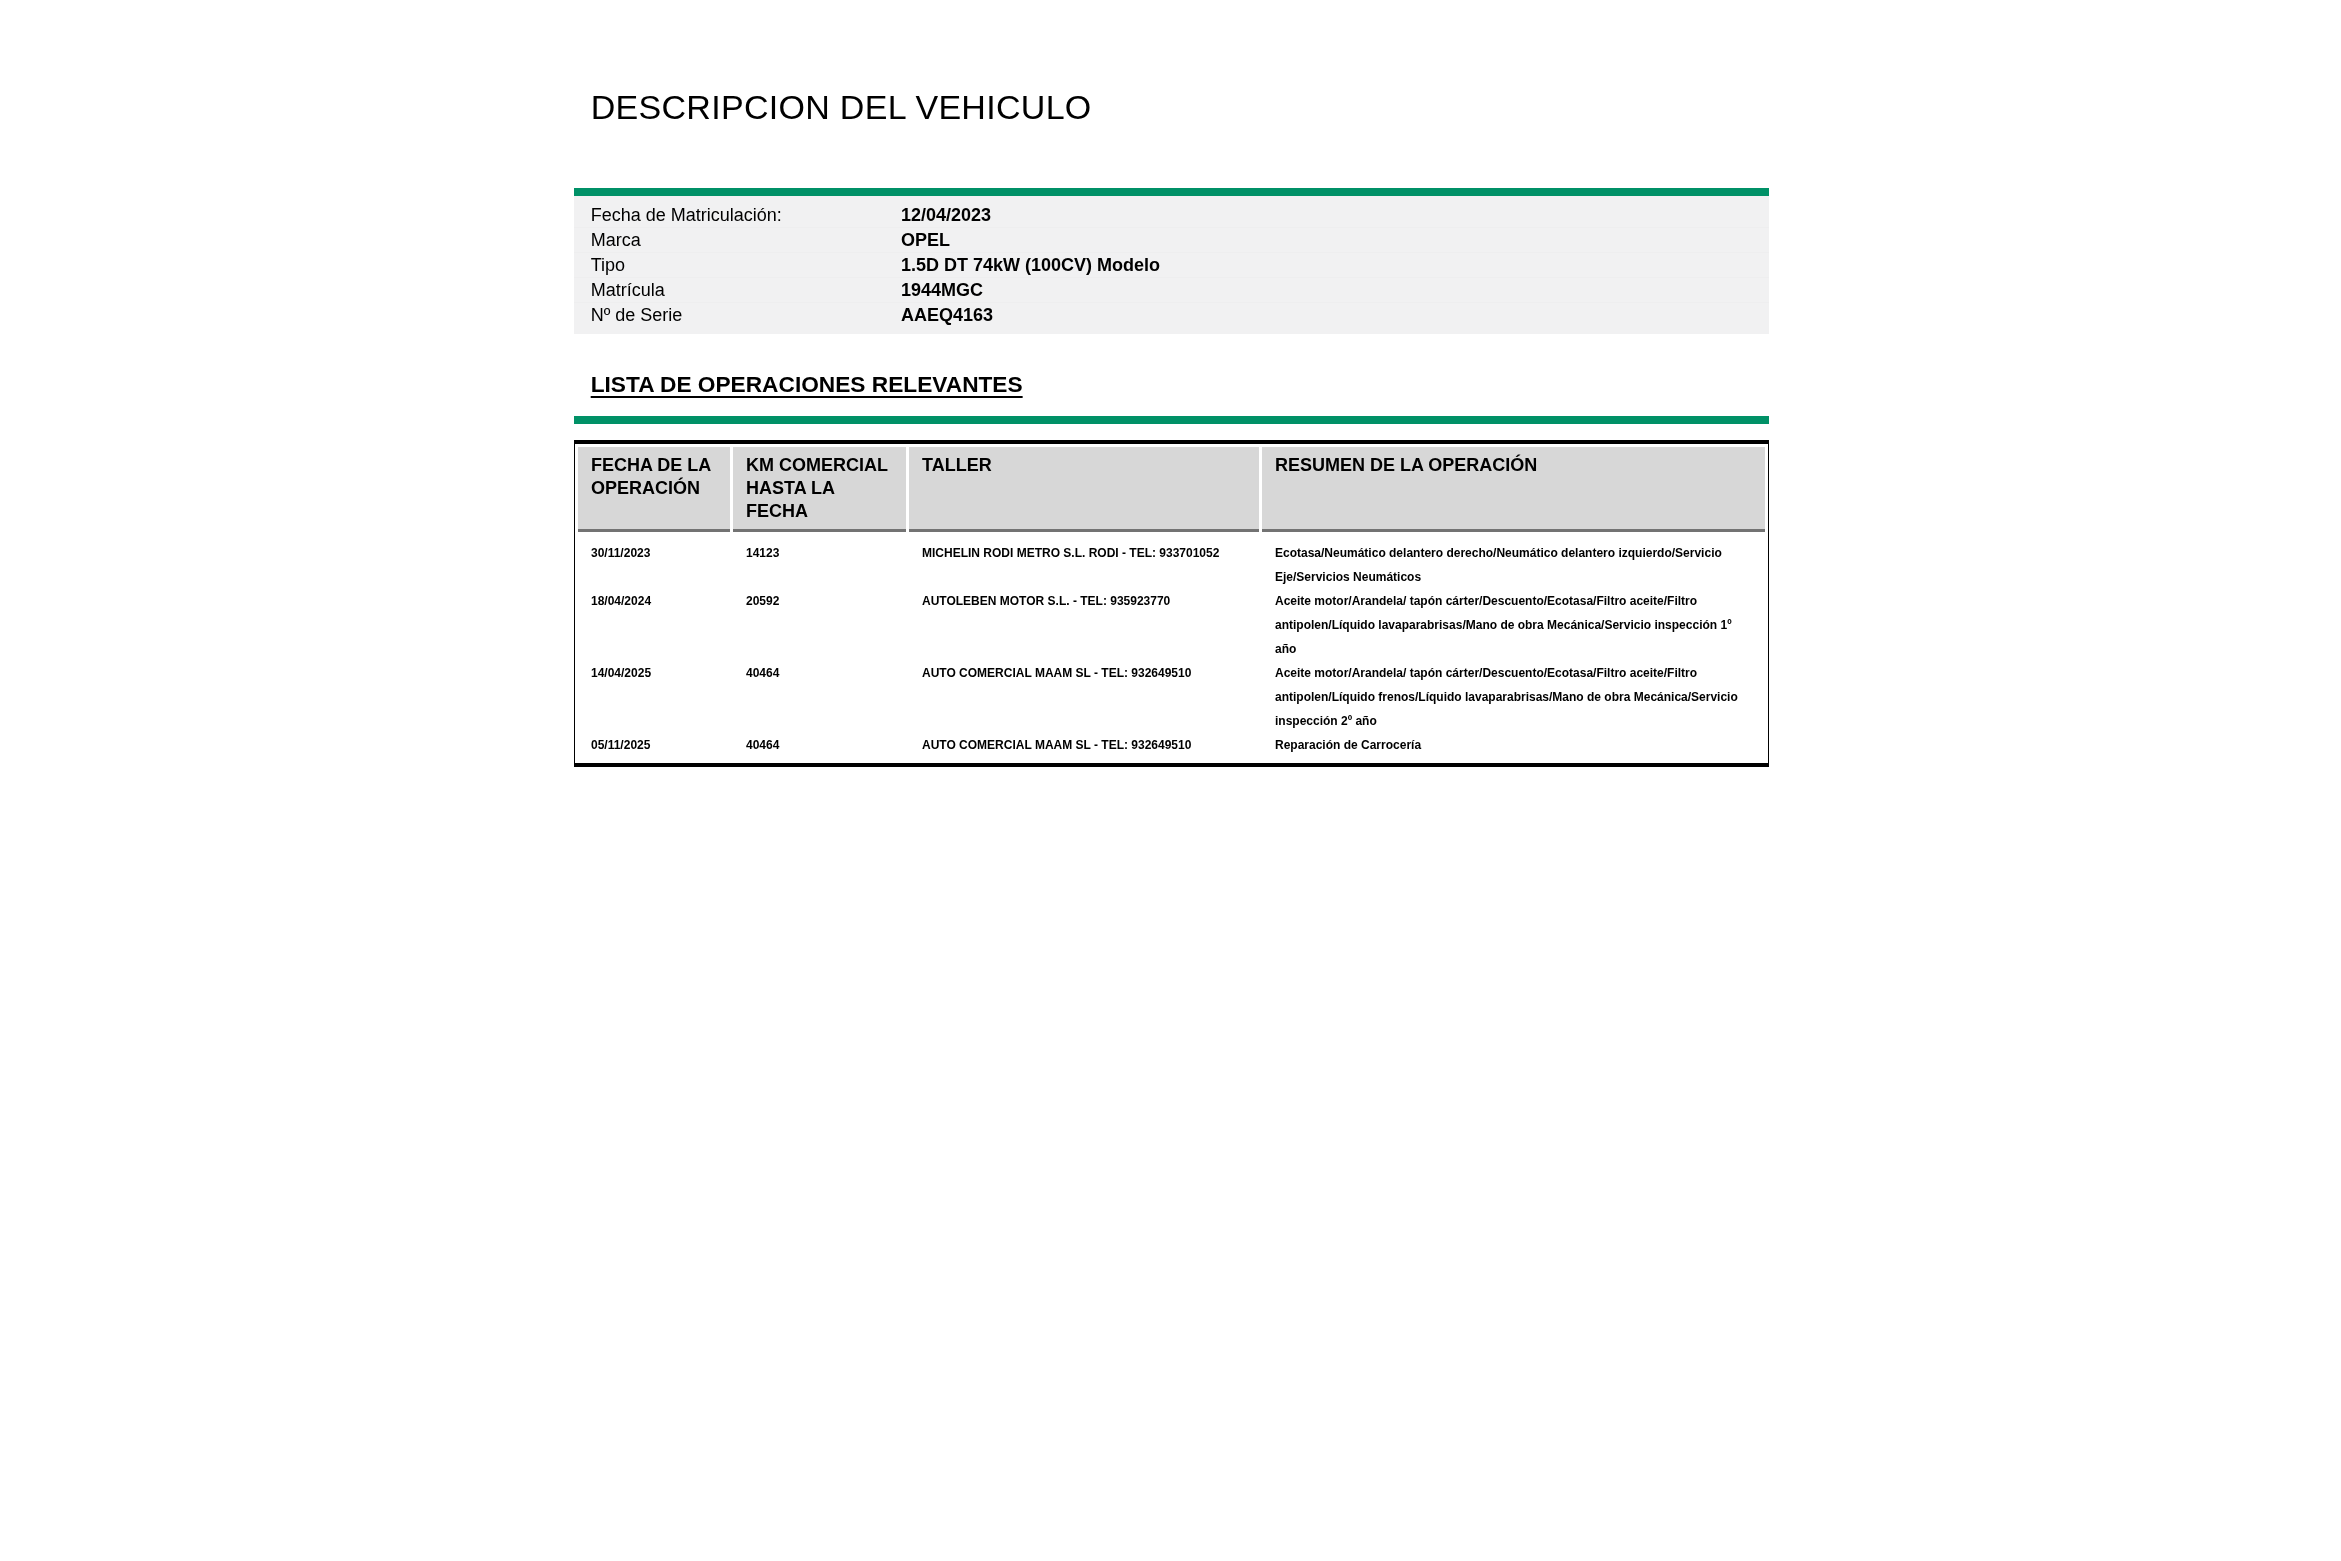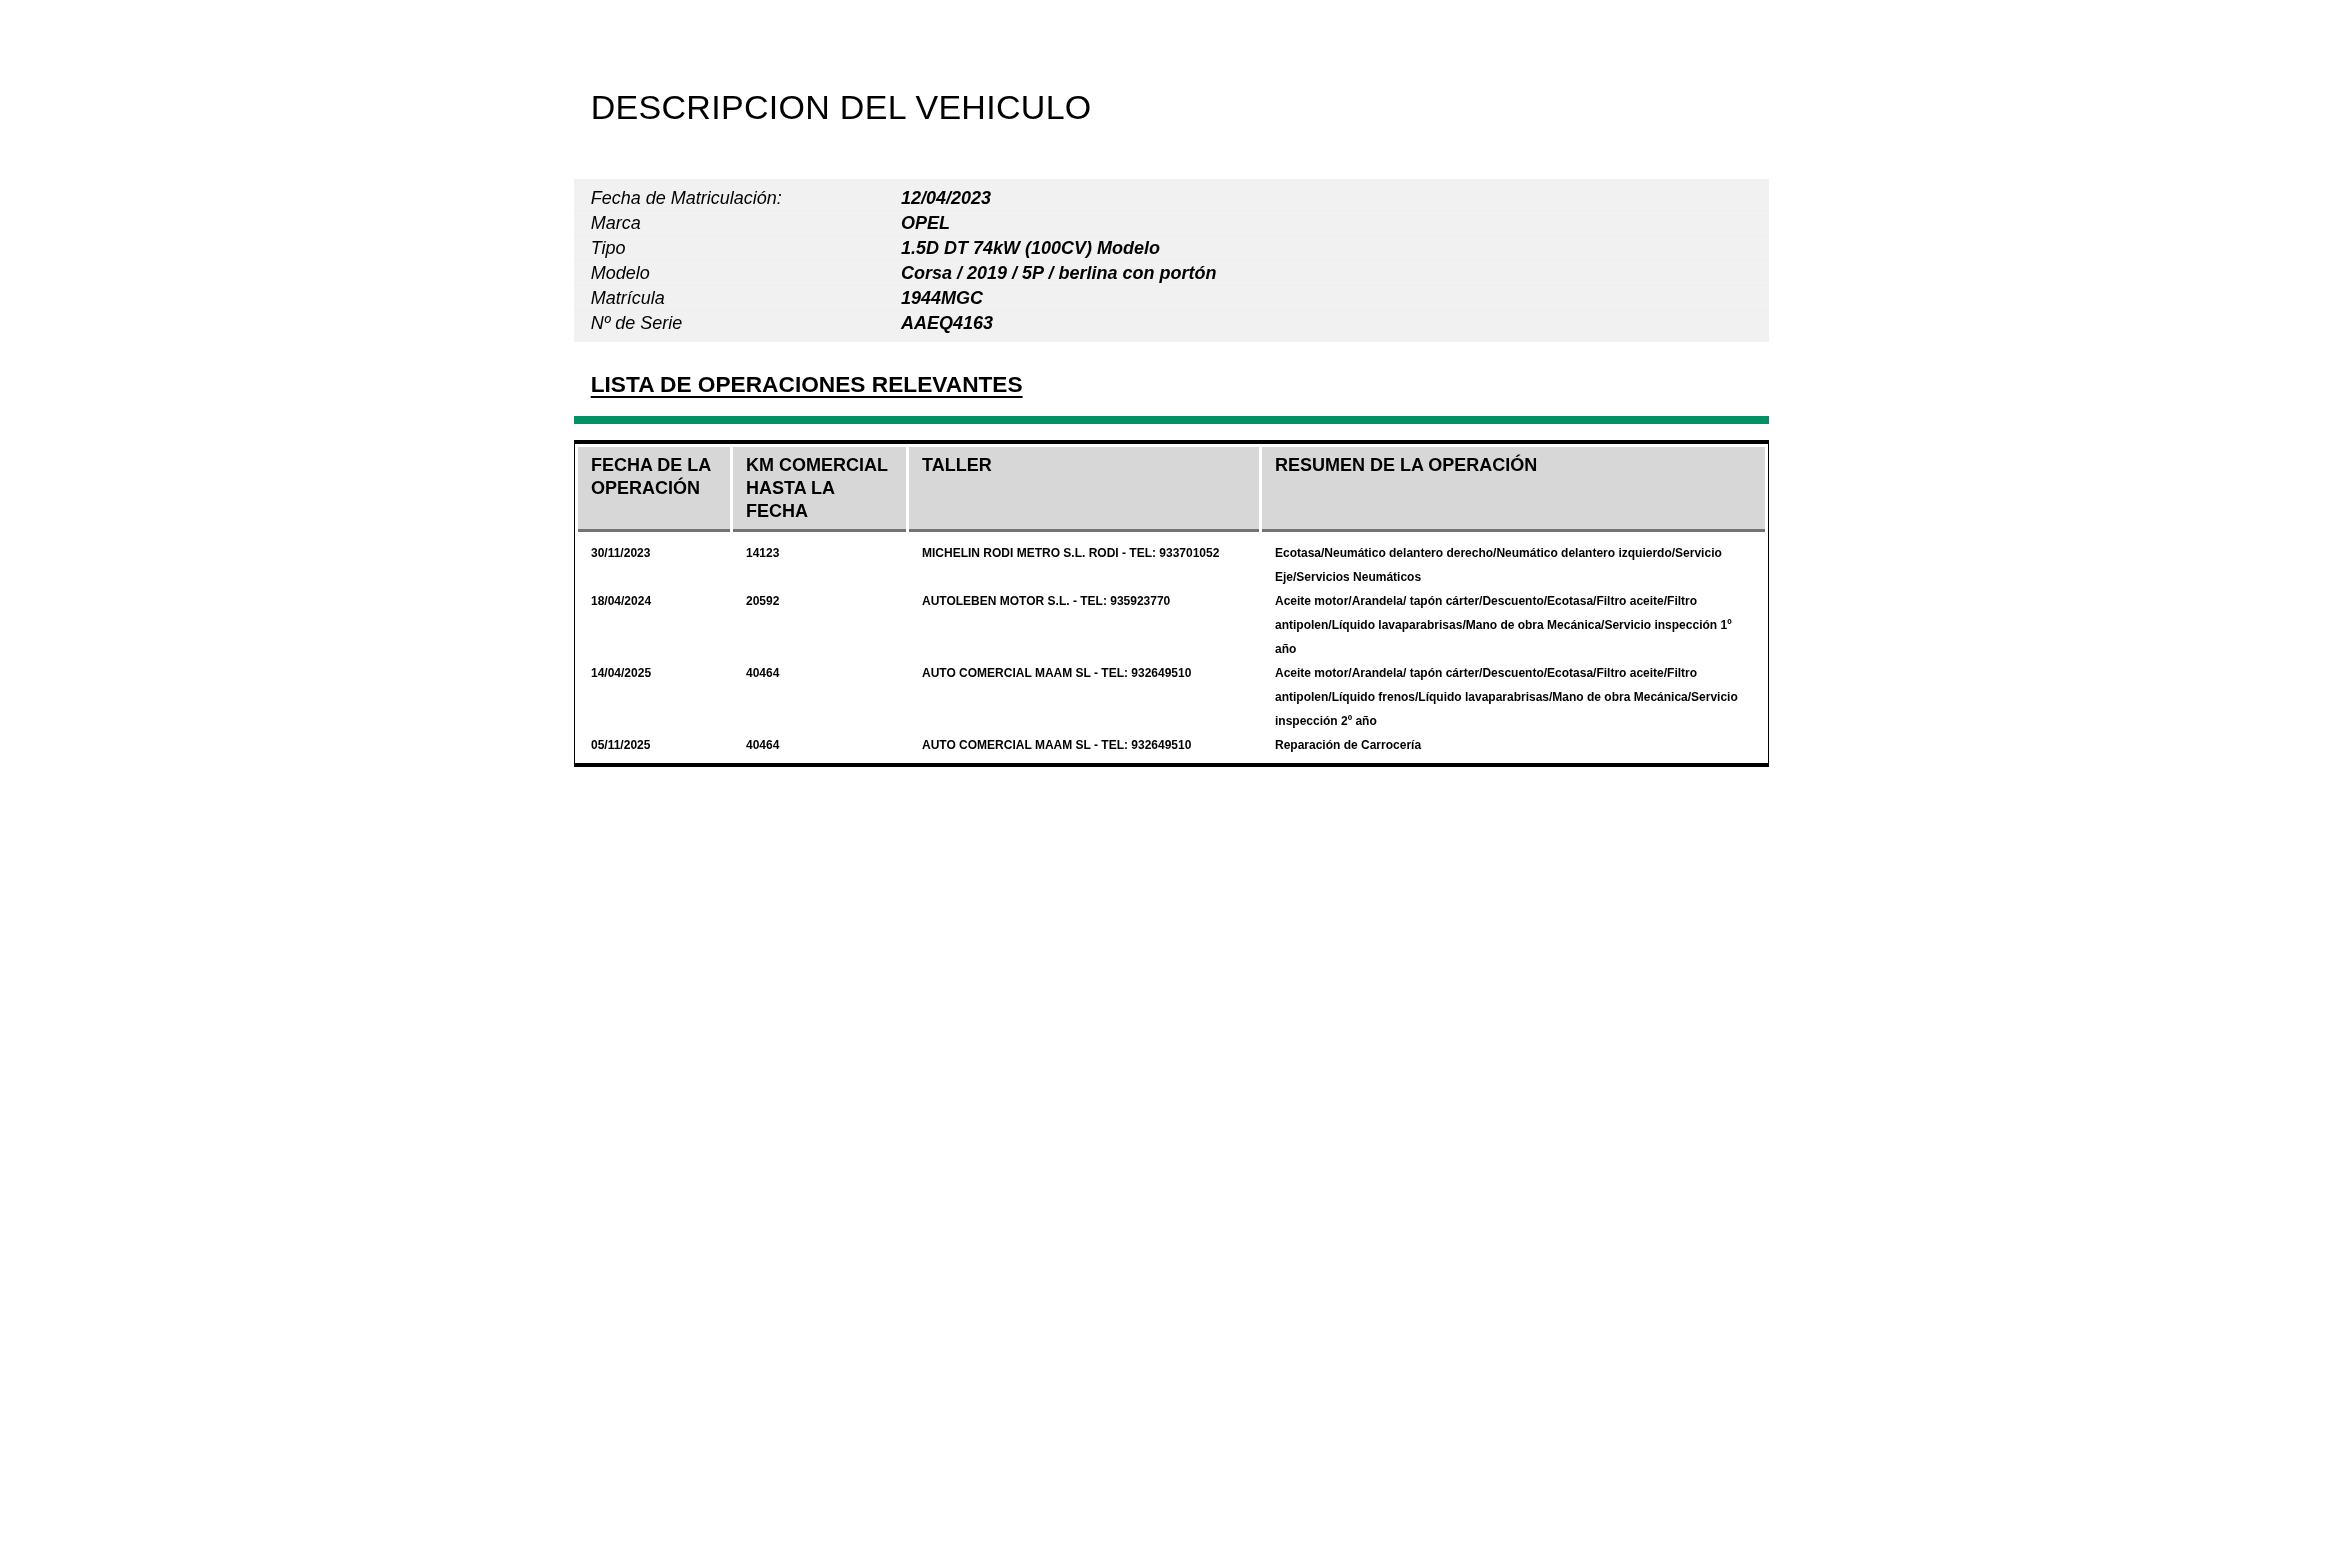--- a/index.html
+++ b/index.html
@@ -23,24 +23,23 @@
     font-size:34px;font-weight:400;line-height:39px;
     letter-spacing:0.3px;white-space:nowrap;margin:0;
   }
   .green-bar{
     position:absolute;left:0;width:100%;
     background:var(--accent-green,#009167);
   }
   .bar-top{top:188px;height:7.8px;}
   .bar-ops{top:416px;height:8.3px;}
   .info-panel{
-    position:absolute;top:179px;left:0;width:100%;
+    position:absolute;top:196px;left:0;width:100%;
     background:var(--info-panel-bg,#f1f1f2);
     padding:7.2px 0 7.2px 0;
-    font-style:italic;
   }
   .info-row{
     display:flex;align-items:flex-start;
     line-height:24px;font-size:18px;
     border-bottom:0.6px solid #eeeeef;
   }
   .info-row:last-child{border-bottom:none;}
   .info-label{
     width:327px;padding-left:16.7px;flex:none;
     font-weight:400;
@@ -104,24 +103,20 @@
     </div>
     <div class="info-row">
       <span class="info-label">Marca</span>
       <span class="info-value">OPEL</span>
     </div>
     <div class="info-row">
       <span class="info-label">Tipo</span>
       <span class="info-value">1.5D DT 74kW (100CV) Modelo</span>
     </div>
     <div class="info-row">
-      <span class="info-label">Modelo</span>
-      <span class="info-value">Corsa / 2019 / 5P / berlina con portón</span>
-    </div>
-    <div class="info-row">
       <span class="info-label">Matrícula</span>
       <span class="info-value">1944MGC</span>
     </div>
     <div class="info-row">
       <span class="info-label">Nº de Serie</span>
       <span class="info-value">AAEQ4163</span>
     </div>
   </div>
 
   <h2 class="ops-heading">LISTA DE OPERACIONES RELEVANTES</h2>

